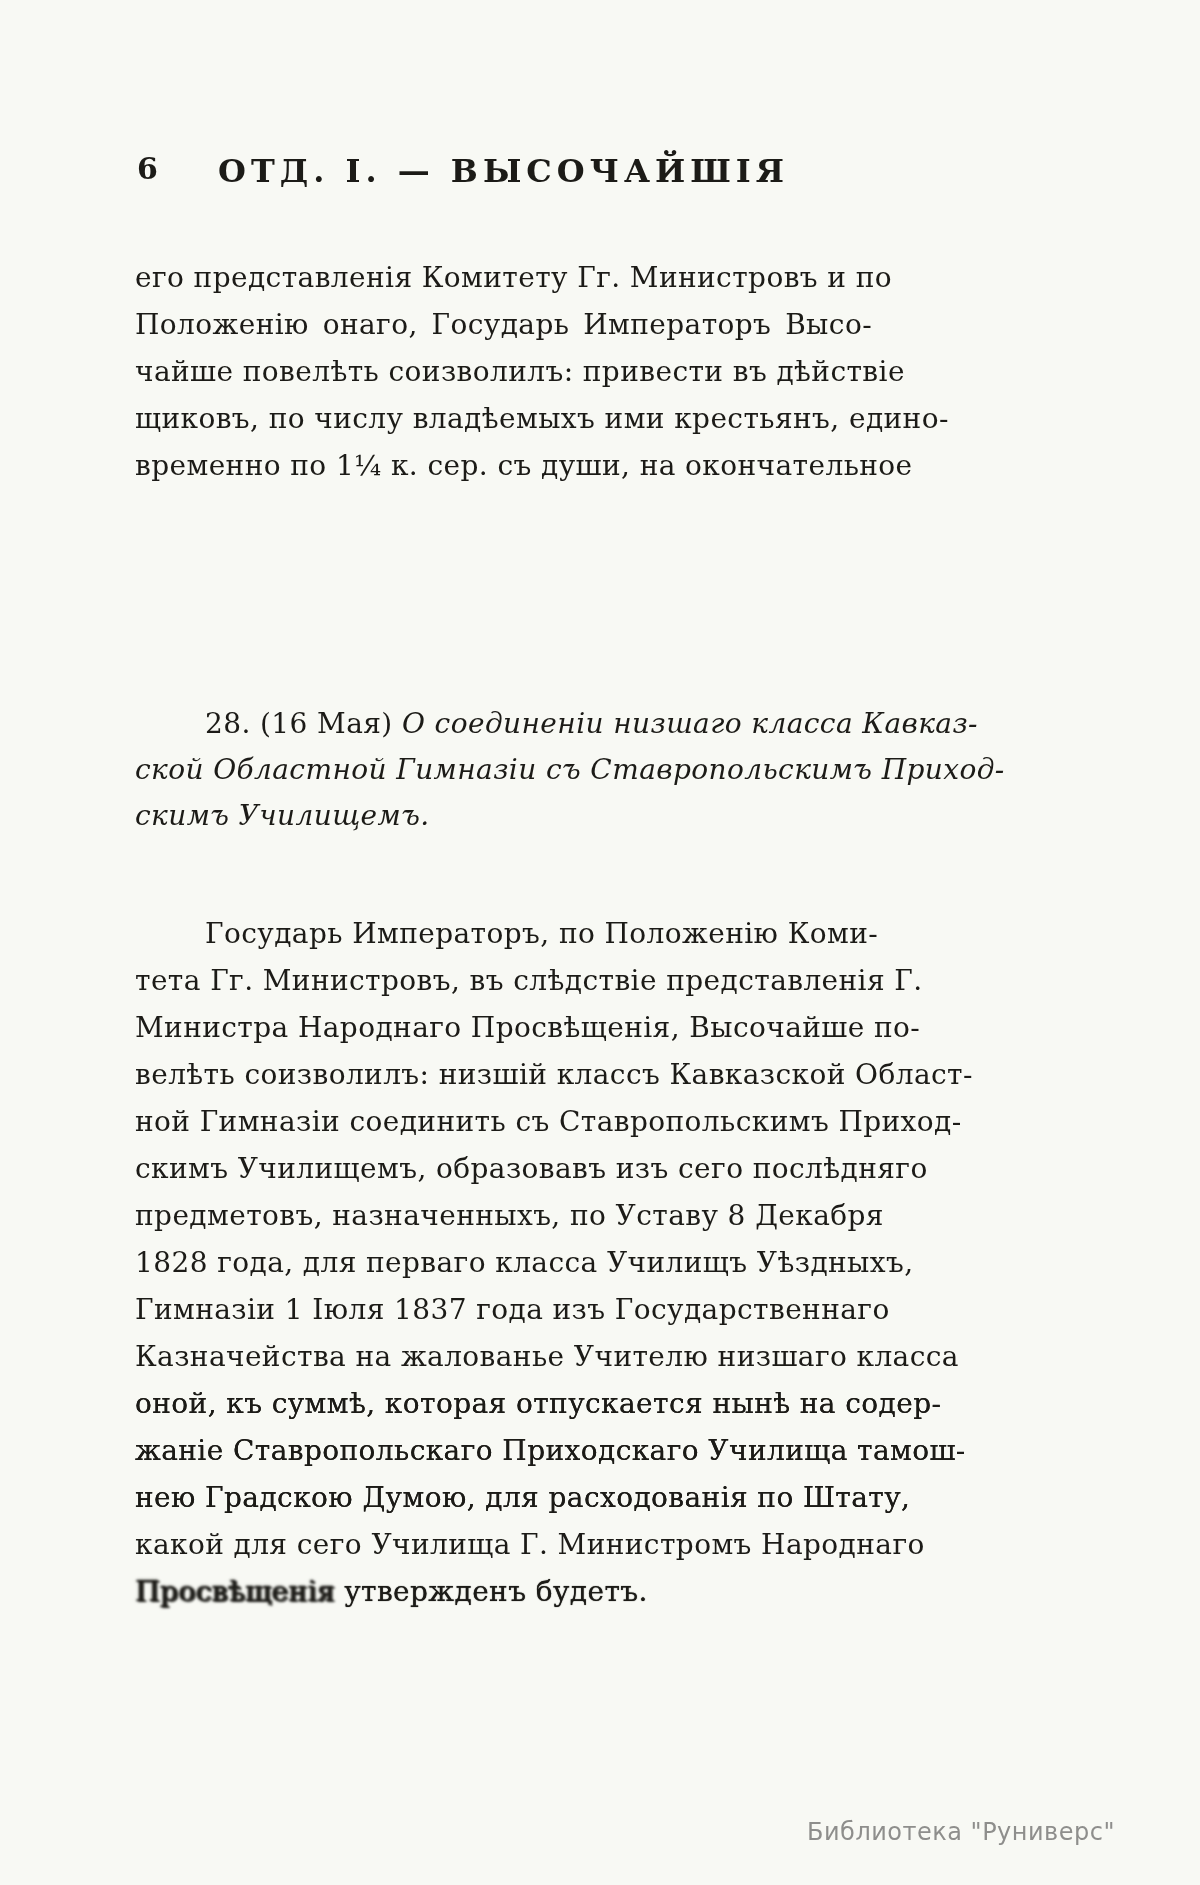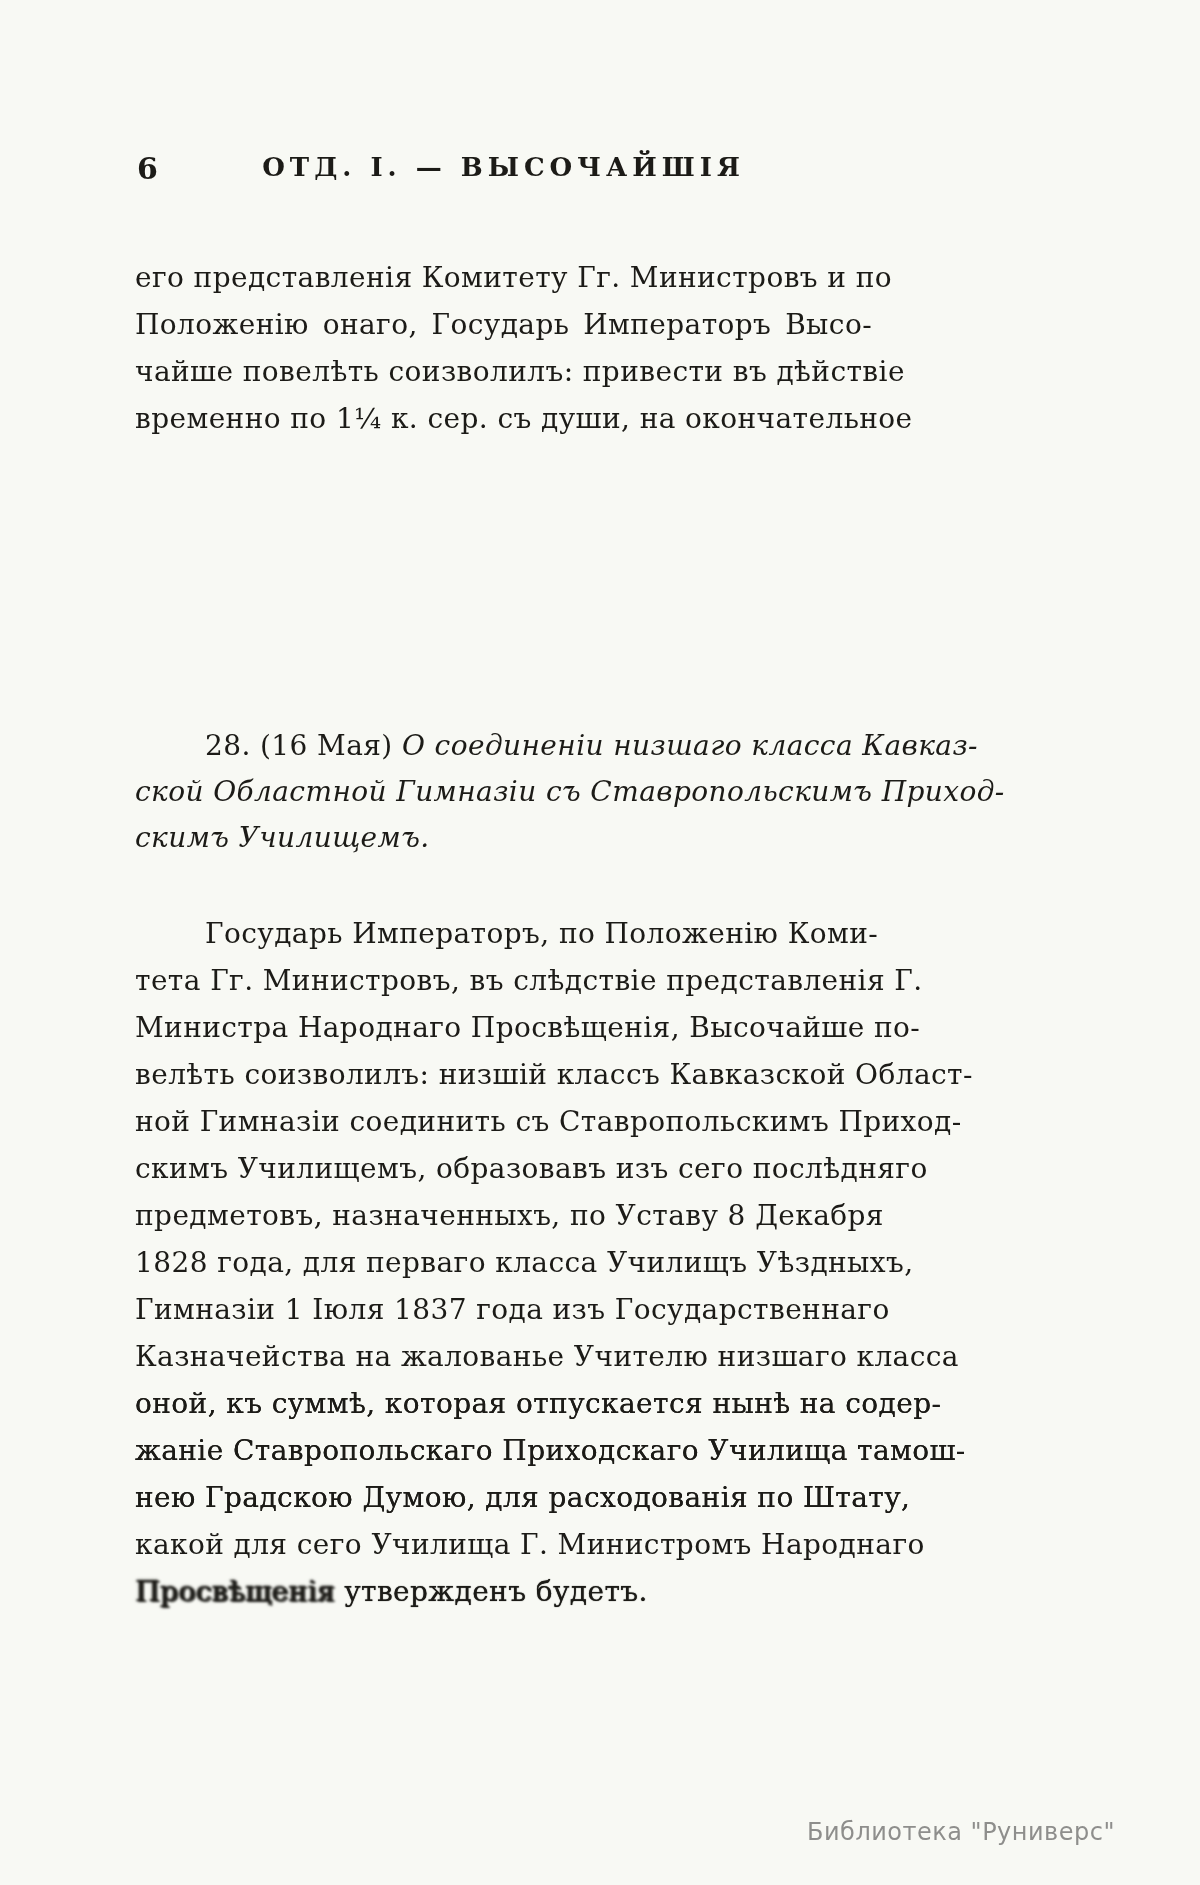--- a/index.html
+++ b/index.html
@@ -13,37 +13,37 @@
   }
   .scan-page { position: absolute; inset: 0; }
 
   .page-number {
     position: absolute; left: 137px; top: 151px;
     font-size: 30px; font-weight: 700;
   }
   .running-header {
     position: absolute; left: 135px; top: 152px; width: 737px;
     text-align: center;
-    font-size: 26px; font-weight: 700; letter-spacing: 5px;
+    font-size: 32px; font-weight: 700; letter-spacing: 5px;
     white-space: nowrap;
   }
 
   .textblock { position: absolute; left: 135px; width: 737px; }
   .textblock .line {
     line-height: 47px; height: 47px;
     font-size: 28px; font-weight: 400;
     letter-spacing: 0.4px;
     text-align: justify; text-align-last: justify;
     white-space: nowrap;
   }
   .textblock .line.lastline {
     text-align: left; text-align-last: auto;
   }
   .para1 { top: 254px; }
-  .heading28 { top: 723px; }
+  .heading28 { top: 701px; }
   .heading28 .line { line-height: 46px; height: 46px; }
   .heading28 .num { font-style: normal; padding-left: 70px; }
   .heading28 .ital { font-style: italic; }
   .para2 { top: 910px; }
   .para2 .indent { text-indent: 70px; }
 
   .heavy { filter: blur(0.3px); text-shadow: 0 0 0.6px #1c1b17; }
   .smudged { filter: blur(0.5px); }
   .smear-strong {
     filter: blur(1.3px);
@@ -62,20 +62,21 @@
 
 <div class="scan-page">
 
   <div class="page-number">6</div>
   <div class="running-header">ОТД. I. — ВЫСОЧАЙШІЯ</div>
 
   <div class="textblock para1">
     <div class="line">его представленія Комитету Гг. Министровъ и по</div>
     <div class="line">Положенію онаго, Государь Императоръ Высо-</div>
     <div class="line">чайше повелѣть соизволилъ: привести въ дѣйствіе</div>
+    <div class="line">щиковъ, по числу владѣемыхъ ими крестьянъ, едино-</div>
     <div class="line">временно по 1¼ к. сер. съ души, на окончательное</div>
   </div>
 
   <div class="textblock heading28">
     <div class="line"><span class="num">28. (16 Мая)</span> <span class="ital">О соединеніи низшаго класса Кавказ-</span></div>
     <div class="line ital">ской Областной Гимназіи съ Ставропольскимъ Приход-</div>
     <div class="line ital lastline">скимъ Училищемъ.</div>
   </div>
 
   <div class="textblock para2">

